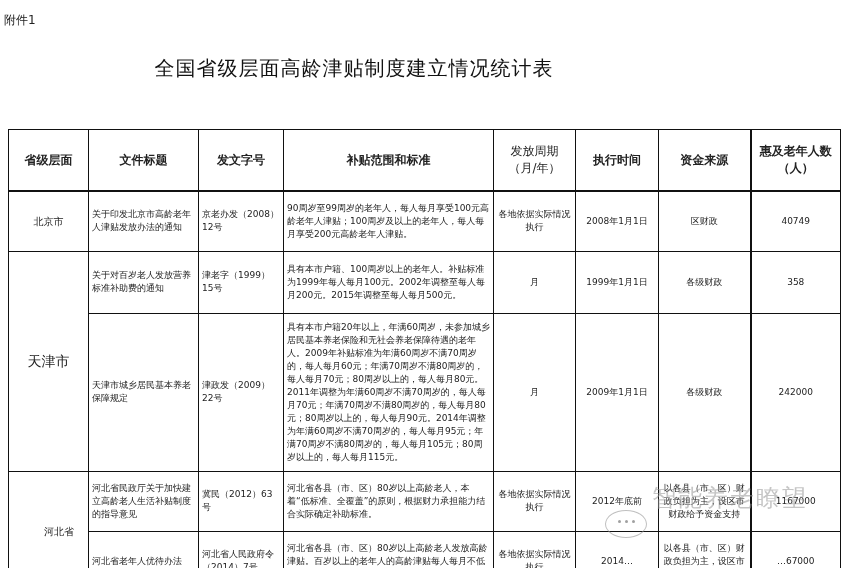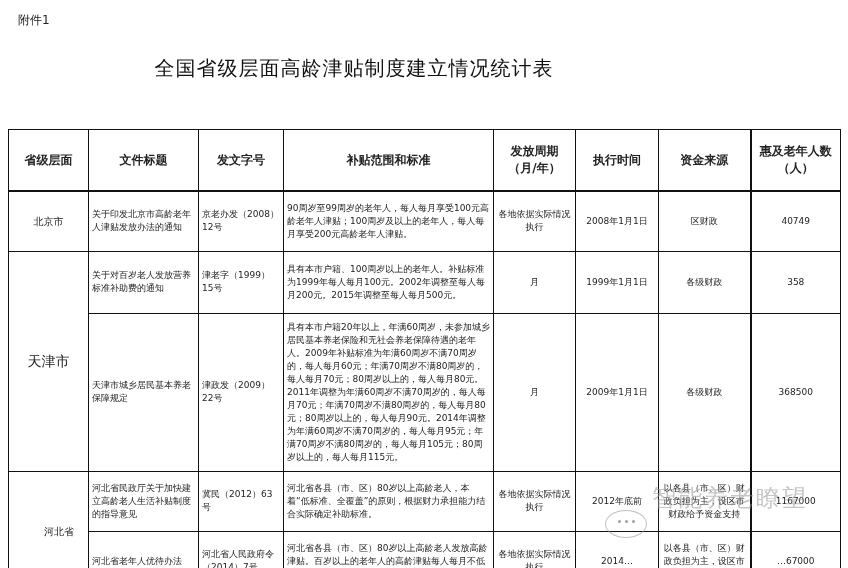--- a/index.html
+++ b/index.html
@@ -1,18 +1,18 @@
 <!DOCTYPE html>
 <html><head>
 <meta charset="utf-8">
 <style>
   html, body { margin: 0; padding: 0; background: #ffffff; }
   body { width: 848px; height: 568px; position: relative; overflow: hidden;
          font-family: "DejaVu Sans", "Liberation Sans", sans-serif; color: #222; }
-  .attach { position: absolute; left: 18px; top: 12px; font-size: 12px; }
+  .attach { position: absolute; left: 4px; top: 12px; font-size: 12px; }
   .title { position: absolute; left: 0; width: 708px; top: 55px; text-align: center;
            font-size: 20px; font-family: "DejaVu Serif", "Liberation Serif", serif; color: #111; letter-spacing: 1px; }
   table.main { position: absolute; left: 8px; top: 93px; border-collapse: collapse; table-layout: fixed; margin-top: 36px; }
   table.main td, table.main th { border: 1px solid #111; padding: 0 3px; font-size: 9px; line-height: 13px; vertical-align: middle; }
   table.main th { font-size: 12px; font-weight: bold; text-align: center; height: 60px; border-bottom: 2px solid #111; line-height: 17px; }
   .c { text-align: center; }
   .l { text-align: left; }
   .thick-l { border-left: 2px solid #111 !important; }
   .row-hb td { border-top: 2px solid #111; }
   .watermark { position: absolute; left: 605px; top: 482px; font-size: 24px; color: rgba(150,150,150,0.55);
@@ -37,21 +37,21 @@
       <col style="width:83px">
       <col style="width:92px">
       <col style="width:90px">
   </colgroup>
   <tbody>
       <tr>
     <th>省级层面</th>
     <th>文件标题</th>
     <th>发文字号</th>
     <th>补贴范围和标准</th>
-    <th style="font-weight:bold;">发放周期（月/年）</th>
+    <th style="font-weight:normal;">发放周期（月/年）</th>
     <th>执行时间</th>
     <th>资金来源</th>
     <th class="thick-l">惠及老年人数（人）</th>
   </tr>
 
   <tr style="height:60px;">
     <td class="c" style="font-size:10px;">北京市</td>
     <td class="l">关于印发北京市高龄老年人津贴发放办法的通知</td>
     <td class="l">京老办发（2008）12号</td>
     <td class="l">90周岁至99周岁的老年人，每人每月享受100元高龄老年人津贴；100周岁及以上的老年人，每人每月享受200元高龄老年人津贴。</td>
@@ -72,21 +72,21 @@
     <td class="c thick-l">358</td>
   </tr>
 
   <tr style="height:158px;">
     <td class="l">天津市城乡居民基本养老保障规定</td>
     <td class="l">津政发（2009）22号</td>
     <td class="l">具有本市户籍20年以上，年满60周岁，未参加城乡居民基本养老保险和无社会养老保障待遇的老年人。2009年补贴标准为年满60周岁不满70周岁的，每人每月60元；年满70周岁不满80周岁的，每人每月70元；80周岁以上的，每人每月80元。2011年调整为年满60周岁不满70周岁的，每人每月70元；年满70周岁不满80周岁的，每人每月80元；80周岁以上的，每人每月90元。2014年调整为年满60周岁不满70周岁的，每人每月95元；年满70周岁不满80周岁的，每人每月105元；80周岁以上的，每人每月115元。</td>
     <td class="c">月</td>
     <td class="c">2009年1月1日</td>
     <td class="c">各级财政</td>
-    <td class="c thick-l">368500</td>
+    <td class="c thick-l">242000</td>
   </tr>
 
   <tr style="height:60px;">
     <td class="c" rowspan="2" style="font-size:10px;padding-left:24px;">河北省</td>
     <td class="l">河北省民政厅关于加快建立高龄老人生活补贴制度的指导意见</td>
     <td class="l">冀民（2012）63号</td>
     <td class="l">河北省各县（市、区）80岁以上高龄老人，本着“低标准、全覆盖”的原则，根据财力承担能力结合实际确定补助标准。</td>
     <td class="c">各地依据实际情况执行</td>
     <td class="c">2012年底前</td>
     <td class="c">以各县（市、区）财政负担为主，设区市财政给予资金支持</td>

